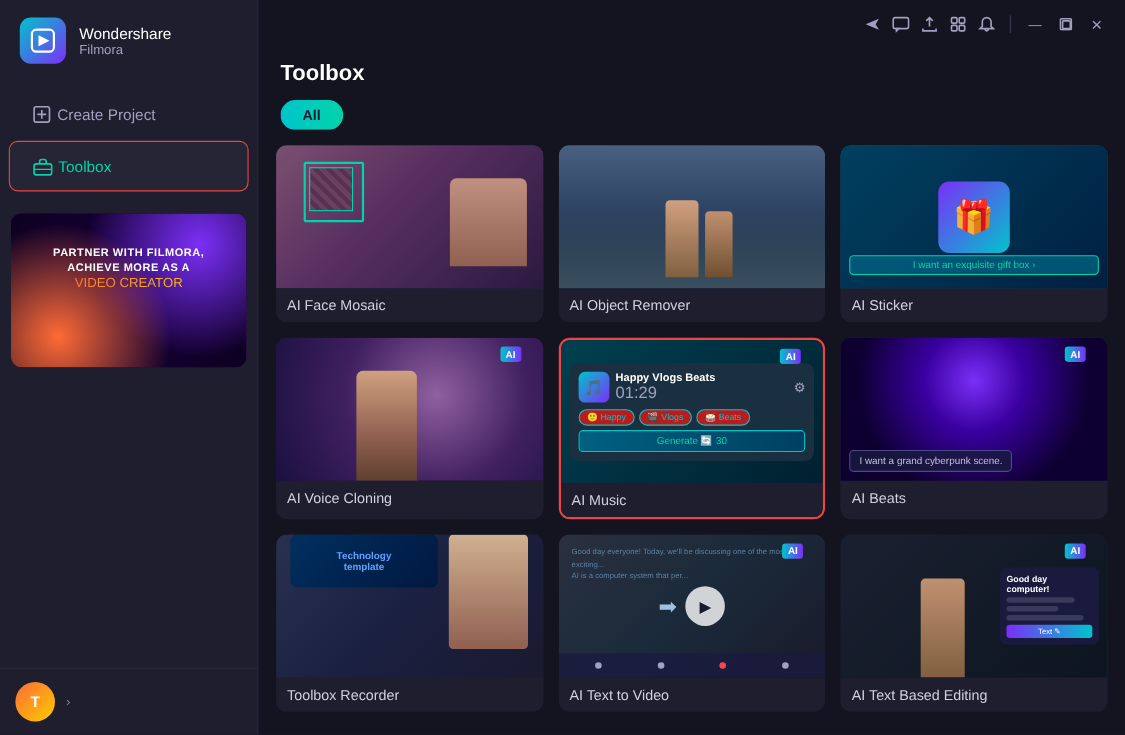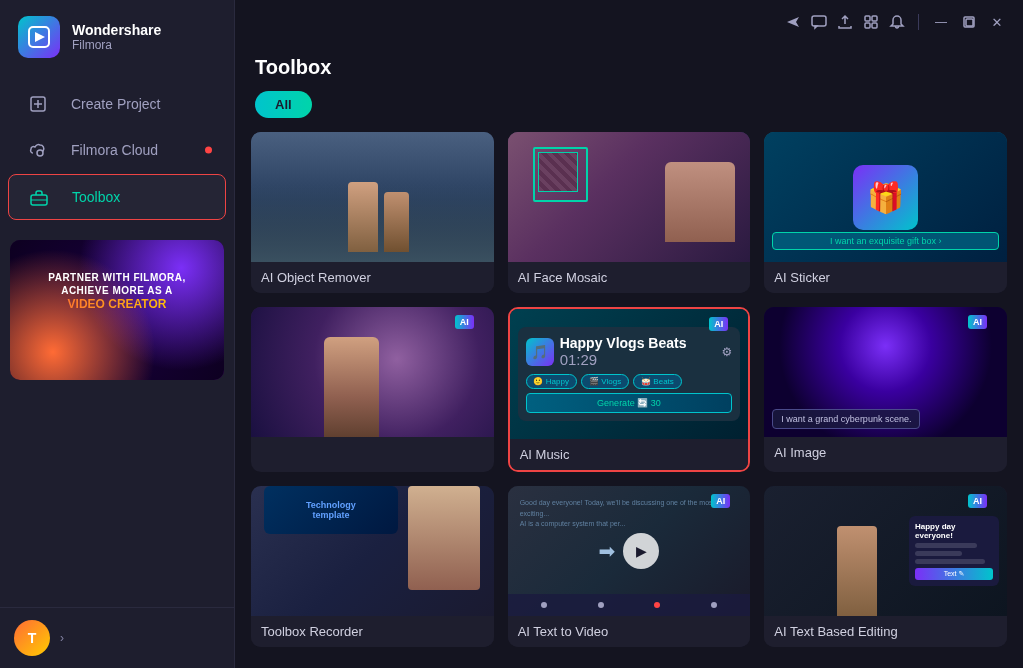--- a/index.html
+++ b/index.html
@@ -45,41 +45,41 @@
     }
 
     .logo-text {
       display: flex;
       flex-direction: column;
     }
 
     .logo-brand {
       color: white;
       font-size: 14px;
-      font-weight: 700;
+      font-weight: 400;
       line-height: 1.2;
     }
 
     .logo-sub {
       color: #a0a0c0;
       font-size: 12px;
     }
 
     .nav-items {
       display: flex;
       flex-direction: column;
       padding: 8px 0;
       gap: 2px;
     }
 
     .nav-item {
       display: flex;
       align-items: center;
       padding: 12px 20px;
-      gap: 23px;
+      gap: 4px;
       cursor: pointer;
       border-radius: 8px;
       margin: 0 8px;
       position: relative;
       color: #a0a0c0;
       font-size: 14px;
       transition: background 0.15s;
     }
 
     .nav-item .nav-icon {
@@ -155,21 +155,21 @@
       text-transform: uppercase;
       letter-spacing: 0.5px;
       line-height: 1.3;
     }
 
     .promo-text-highlight {
       background: linear-gradient(90deg, #ff6b35, #ffcc00);
       -webkit-background-clip: text;
       -webkit-text-fill-color: transparent;
       font-size: 12px;
-      font-weight: 700;
+      font-weight: 400;
     }
 
     .promo-btn {
       margin-top: 8px;
       background: #1a1a2e;
       color: white;
       border: none;
       padding: 5px 14px;
       border-radius: 14px;
       font-size: 10px;
@@ -438,37 +438,37 @@
       display: flex;
       align-items: center;
       justify-content: center;
       font-size: 14px;
     }
 
     .music-info { flex: 1; }
 
     .music-title {
       color: white;
-      font-size: 14px;
+      font-size: 10px;
       font-weight: 600;
     }
 
     .music-time {
       color: #a0a0c0;
       font-size: 15px;
     }
 
     .music-tags {
       display: flex;
       gap: 4px;
       margin: 4px 0;
     }
 
     .music-tag {
-      background: #0c4a6e;
+      background: #b91c1c;
       border: 1px solid #00c4cc;
       border-radius: 10px;
       padding: 2px 7px;
       font-size: 8px;
       color: #00c4cc;
     }
 
     .music-gen-btn {
       width: 100%;
       background: linear-gradient(90deg, #006080, #004060);
@@ -522,30 +522,20 @@
     <div class="nav-item">
       <span class="nav-icon">
         <svg width="18" height="18" viewBox="0 0 18 18" fill="none">
           <rect x="2" y="2" width="14" height="14" rx="2" stroke="#a0a0c0" stroke-width="1.5"></rect>
           <line x1="9" y1="5" x2="9" y2="13" stroke="#a0a0c0" stroke-width="1.5"></line>
           <line x1="5" y1="9" x2="13" y2="9" stroke="#a0a0c0" stroke-width="1.5"></line>
         </svg>
       </span>
       <span>Create Project</span>
     </div>
-    <div class="nav-item">
-      <span class="nav-icon">
-        <svg width="18" height="18" viewBox="0 0 18 18" fill="none">
-          <path d="M4 12 C2 12 1 10 2 8 C2 6 4 5 6 6 C7 4 9 3 11 4 C14 4 16 7 14 10 L13 10" stroke="#a0a0c0" stroke-width="1.5" fill="none"></path>
-          <circle cx="11" cy="12" r="3" stroke="#a0a0c0" stroke-width="1.5" fill="none"></circle>
-        </svg>
-      </span>
-      <span>Filmora Cloud</span>
-      <span class="dot-badge"></span>
-    </div>
     <div class="nav-item toolbox-active">
       <span class="nav-icon">
         <svg width="18" height="18" viewBox="0 0 18 18" fill="none">
           <rect x="1" y="7" width="16" height="10" rx="2" stroke="#00d4aa" stroke-width="1.5"></rect>
           <path d="M6 7 V5 C6 3.9 6.9 3 8 3 H10 C11.1 3 12 3.9 12 5 V7" stroke="#00d4aa" stroke-width="1.5" fill="none"></path>
           <line x1="1" y1="12" x2="17" y2="12" stroke="#00d4aa" stroke-width="1"></line>
         </svg>
       </span>
       <span style="color:#00d4aa">Toolbox</span>
     </div>
@@ -621,62 +611,63 @@
     <h1 class="toolbox-title">Toolbox</h1>
     <div class="tabs-bar">
       <button class="tab active">All</button>
     </div>
   </div>
 
   <div class="grid-area">
     <div class="tools-grid">
 
       <div class="tool-card">
-        <div class="tool-thumb" style="background:linear-gradient(135deg,#3a5070 0%,#2a4060 50%,#1a2a40 100%);">
-          <div style="width:100%;height:100%;background:linear-gradient(180deg,#4a6080 0%,#2a4060 50%,#1a2a40 100%);position:relative;">
-
-            <div style="position:absolute;bottom:0;left:0;right:0;height:60%;background:linear-gradient(0deg,#3a5060 0%,transparent 100%);"></div>
-            <div style="position:absolute;bottom:10px;left:40%;width:30px;height:70px;background:linear-gradient(180deg,#d0a080 0%,#806040 100%);border-radius:4px 4px 0 0;"></div>
-            <div style="position:absolute;bottom:10px;left:55%;width:25px;height:60px;background:linear-gradient(180deg,#c09070 0%,#705030 100%);border-radius:4px 4px 0 0;"></div>
-          </div>
-        </div>
-        <div class="tool-label">AI Object Remover</div>
-      </div>
-
-      <div class="tool-card">
         <div class="tool-thumb thumb-face-mosaic">
           <div class="face-img">
             <div style="width:100%;height:100%;background:linear-gradient(135deg,#7a5070 0%,#5a3060 40%,#2a1a40 100%);position:relative;">
 
               <div style="position:absolute;top:15px;left:25px;width:55px;height:55px;border:2px solid #00d4aa;border-radius:2px;"></div>
               <div style="position:absolute;top:20px;left:30px;width:40px;height:40px;background:repeating-linear-gradient(45deg,#6a4060 0px,#6a4060 4px,#5a3050 4px,#5a3050 8px);border:1.5px solid #00d4aa;"></div>
               <div style="position:absolute;top:30px;right:15px;width:70px;height:80px;background:linear-gradient(180deg,#c09080 0%,#906050 100%);border-radius:6px 6px 0 0;"></div>
             </div>
           </div>
         </div>
         <div class="tool-label">AI Face Mosaic</div>
+      </div>
+
+      <div class="tool-card">
+        <div class="tool-thumb" style="background:linear-gradient(135deg,#3a5070 0%,#2a4060 50%,#1a2a40 100%);">
+          <div style="width:100%;height:100%;background:linear-gradient(180deg,#4a6080 0%,#2a4060 50%,#1a2a40 100%);position:relative;">
+
+            <div style="position:absolute;bottom:0;left:0;right:0;height:60%;background:linear-gradient(0deg,#3a5060 0%,transparent 100%);"></div>
+            <div style="position:absolute;bottom:10px;left:40%;width:30px;height:70px;background:linear-gradient(180deg,#d0a080 0%,#806040 100%);border-radius:4px 4px 0 0;"></div>
+            <div style="position:absolute;bottom:10px;left:55%;width:25px;height:60px;background:linear-gradient(180deg,#c09070 0%,#705030 100%);border-radius:4px 4px 0 0;"></div>
+          </div>
+        </div>
+        <div class="tool-label">AI Object Remover</div>
       </div>
 
       <div class="tool-card">
         <div class="tool-thumb thumb-sticker">
           <div style="width:100%;height:100%;background:linear-gradient(135deg,#004060 0%,#002040 100%);display:flex;align-items:center;justify-content:center;position:relative;">
             <div style="width:65px;height:65px;background:linear-gradient(135deg,#7b2ff7,#00c4cc);border-radius:10px;display:flex;align-items:center;justify-content:center;font-size:30px;">🎁</div>
             <div style="position:absolute;bottom:12px;left:8px;right:8px;background:#006080cc;border:1px solid #00d4aa;border-radius:4px;padding:3px 6px;font-size:9px;color:#00d4aa;text-align:center;">I want an exquisite gift box ›</div>
           </div>
         </div>
         <div class="tool-label">AI Sticker</div>
       </div>
 
       <div class="tool-card">
         <div class="tool-thumb" style="background:linear-gradient(135deg,#2a1840 0%,#1a1030 100%);position:relative;">
           <div class="ai-badge">AI</div>
           <div style="width:100%;height:100%;background:radial-gradient(circle at 60% 40%,#9060a0 0%,#402060 50%,#1a1040 100%);position:relative;">
             <div style="position:absolute;bottom:0;left:30%;width:55px;height:100px;background:linear-gradient(180deg,#d0a080 0%,#906050 60%,#604030 100%);border-radius:6px 6px 0 0;"></div>
           </div>
         </div>
+        <div class="tool-label">AI Voice Cloning</div>
       </div>
 
       <div class="tool-card selected">
         <div class="tool-thumb thumb-music">
           <div class="ai-badge">AI</div>
           <div class="music-ui">
             <div class="music-card">
               <div class="music-header">
                 <div class="music-icon">🎵</div>
                 <div class="music-info">
@@ -701,21 +692,21 @@
 
       <div class="tool-card">
         <div class="tool-thumb thumb-image">
           <div class="ai-badge">AI</div>
           <div class="image-bg">
             <div style="width:100%;height:100%;background:radial-gradient(circle at 50% 30%,#7b2ff7 0%,#3a00a0 30%,#0d0030 70%);display:flex;align-items:flex-end;padding:8px;position:absolute;inset:0;">
               <div style="background:#1a1a3ecc;border:1px solid #4a4a8a;border-radius:4px;padding:4px 8px;font-size:9px;color:#c0c0e0;">I want a grand cyberpunk scene.</div>
             </div>
           </div>
         </div>
-        <div class="tool-label">AI Image</div>
+        <div class="tool-label">AI Beats</div>
       </div>
 
       <div class="tool-card">
         <div class="tool-thumb" style="background:linear-gradient(135deg,#1a2030 0%,#2a1a20 100%);">
           <div style="width:100%;height:100%;background:linear-gradient(135deg,#2a3050 0%,#1a2040 50%,#1a1a30 100%);display:flex;align-items:flex-start;justify-content:center;gap:10px;">
             <div style="background:linear-gradient(135deg,#003060,#001840);border-radius:6px;padding:14px 12px;width:55%;color:#60a0ff;font-size:9px;font-weight:600;text-align:center;">Technology<br>template</div>
             <div style="width:30%;height:80%;background:linear-gradient(180deg,#d0b090 0%,#906050 100%);border-radius:4px;"></div>
           </div>
         </div>
         <div class="tool-label">Toolbox Recorder</div>
@@ -745,21 +736,21 @@
         </div>
         <div class="tool-label">AI Text to Video</div>
       </div>
 
       <div class="tool-card">
         <div class="tool-thumb" style="background:linear-gradient(135deg,#0d1020 0%,#1a1a30 100%);">
           <div class="ai-badge">AI</div>
           <div style="width:100%;height:100%;background:linear-gradient(135deg,#1a2030 0%,#0d1520 100%);display:flex;align-items:center;justify-content:space-around;padding:8px;position:relative;">
             <div style="width:40px;height:90px;background:linear-gradient(180deg,#c09070 0%,#806040 100%);border-radius:4px 4px 0 0;position:absolute;bottom:0;left:30%;"></div>
             <div style="position:absolute;right:8px;top:50%;transform:translateY(-50%);background:#1a1a3e;border-radius:6px;padding:6px;width:90px;">
-              <div style="color:white;font-size:8px;font-weight:600;margin-bottom:3px;">Happy day everyone!</div>
+              <div style="color:white;font-size:8px;font-weight:600;margin-bottom:3px;">Good day computer!</div>
               <div style="height:5px;background:#3a3a5a;border-radius:3px;margin-bottom:3px;width:80%;"></div>
               <div style="height:5px;background:#3a3a5a;border-radius:3px;margin-bottom:3px;width:60%;"></div>
               <div style="height:5px;background:#3a3a5a;border-radius:3px;margin-bottom:3px;width:90%;"></div>
               <div style="background:linear-gradient(90deg,#7b2ff7,#00c4cc);border-radius:3px;padding:2px 6px;color:white;font-size:7px;text-align:center;margin-top:4px;">Text ✎</div>
             </div>
           </div>
         </div>
         <div class="tool-label">AI Text Based Editing</div>
       </div>
 

